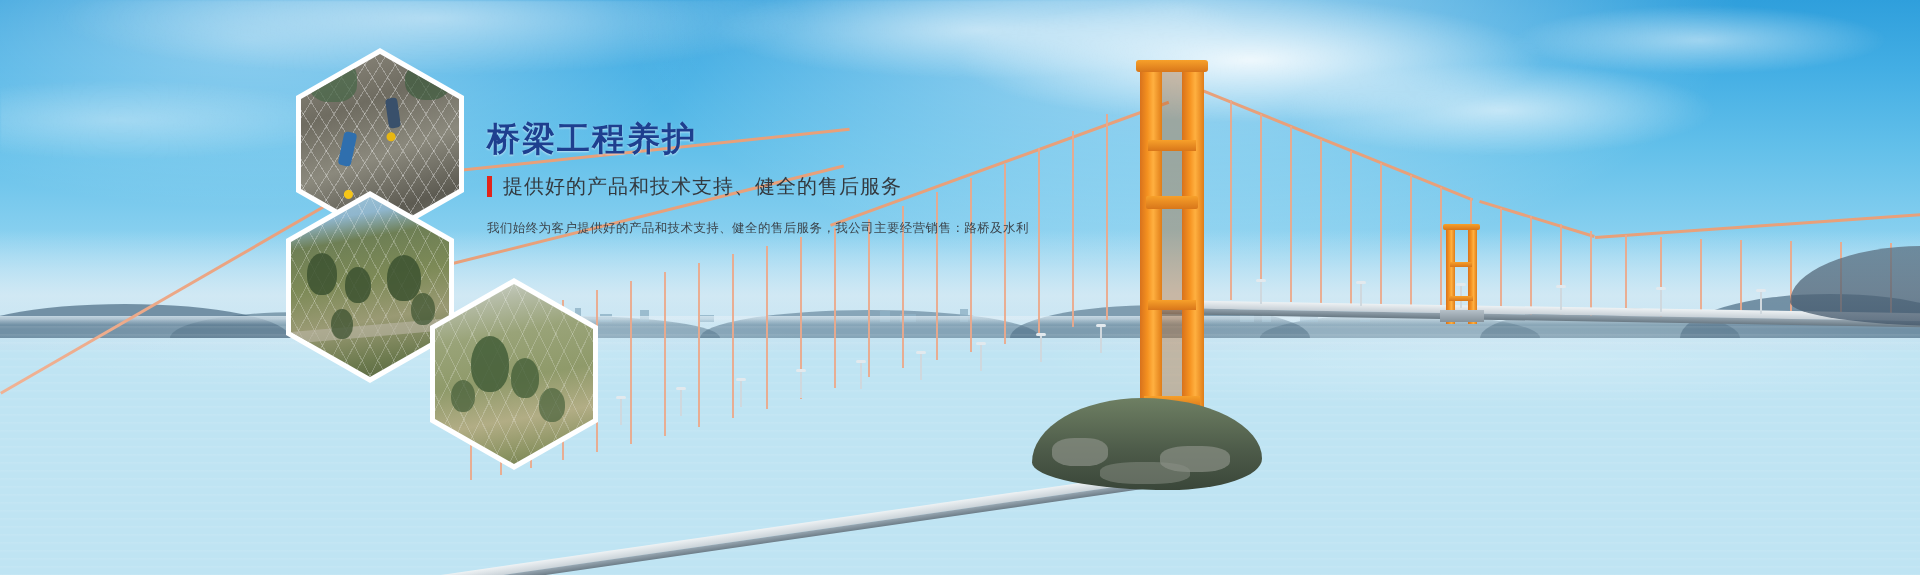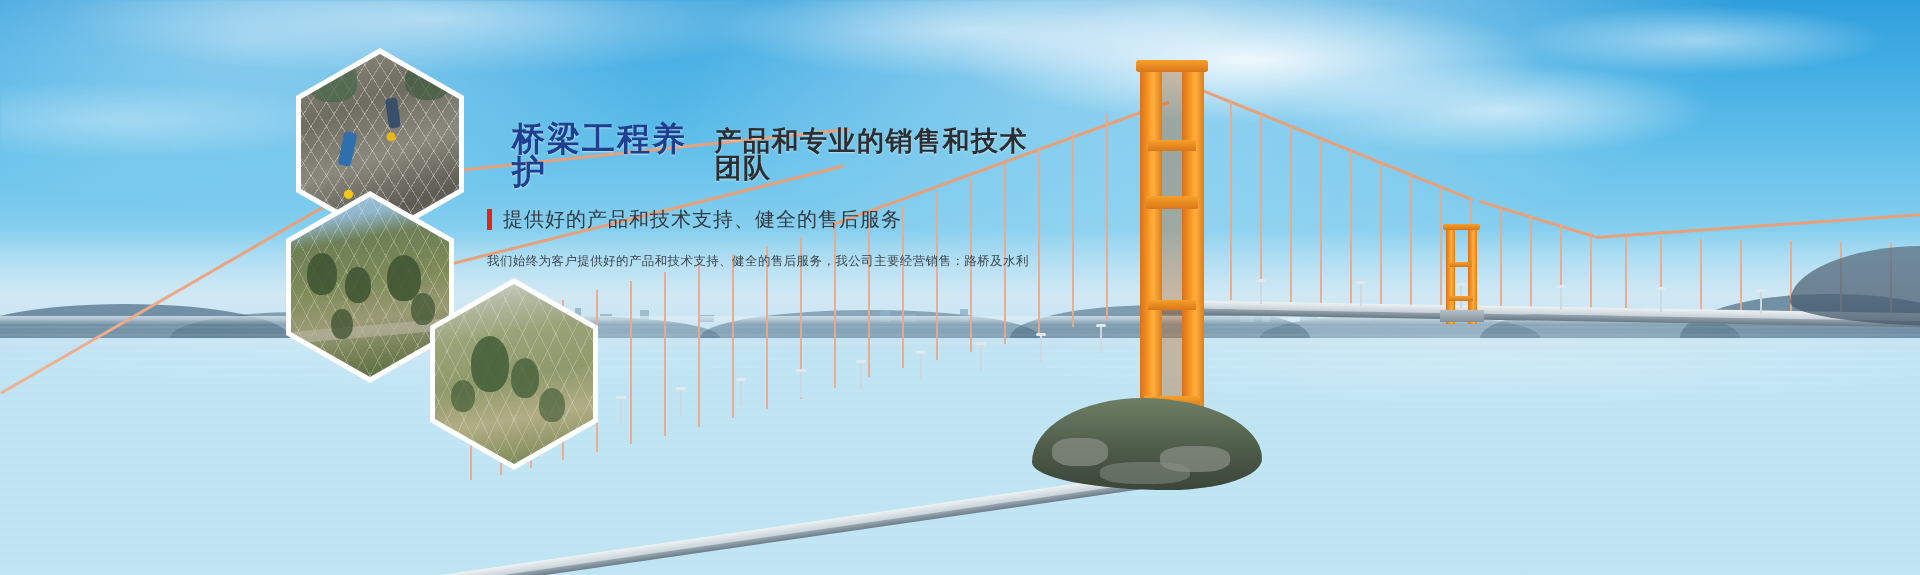--- a/index.html
+++ b/index.html
@@ -117,21 +117,21 @@
   .ph3{background:
       repeating-linear-gradient(64deg, rgba(255,255,255,.20) 0 1px, rgba(255,255,255,0) 1px 15px),
       repeating-linear-gradient(-64deg, rgba(255,255,255,.20) 0 1px, rgba(255,255,255,0) 1px 15px),
       linear-gradient(170deg,#cfd6cf 0%,#b6bda8 12%,#99a378 30%,#8f9a6a 52%,#b2ad85 72%,#8c9463 88%,#6d7a4d 100%);}
   .ph3 .tree{position:absolute;border-radius:50% 50% 45% 45%;background:#46603a;opacity:.88;}
 
   
   .textblock{position:absolute;left:487px;top:122px;width:560px;}
   .headline{display:flex;align-items:baseline;gap:14px;line-height:1;}
   .h-blue{font-size:33px;font-weight:bold;color:#1e3f8f;letter-spacing:2px;
-    text-shadow:0 1px 2px rgba(255,255,255,.55);margin-left:25px;}
+    text-shadow:0 1px 2px rgba(255,255,255,.55);}
   .h-dark{font-size:27px;font-weight:bold;color:#2b2f33;letter-spacing:1.5px;
     text-shadow:0 1px 2px rgba(255,255,255,.5);}
   .subline{margin-top:18px;display:flex;align-items:center;gap:11px;}
   .redbar{width:5px;height:21px;background:#e1251b;flex:0 0 auto;}
   .sub-text{font-size:20px;color:#33393f;letter-spacing:1px;}
   .para{margin-top:18px;font-size:12.5px;line-height:22px;color:#3c454d;letter-spacing:.4px;}
   .para div{white-space:nowrap;font-family:Liberation Mono, monospace;}
 </style>
 </head>
 <body>
@@ -322,21 +322,20 @@
           <div class="tree" style="left:104px;top:104px;width:26px;height:34px;opacity:.68;"></div>
         </div>
       </div>
     </div>
   </div>
 
   <div class="textblock">
 
     <div class="headline">
       <span class="h-blue">桥梁工程养护</span>
-      <span class="h-dark">产品和专业的销售和技术团队</span>
     </div>
 
     <div class="subline">
       <span class="redbar"></span>
       <span class="sub-text">提供好的产品和技术支持、健全的售后服务</span>
     </div>
 
     <div class="para">
       <div>我们始终为客户提供好的产品和技术支持、健全的售后服务，我公司主要经营销售：路桥及水利</div>
     </div>

